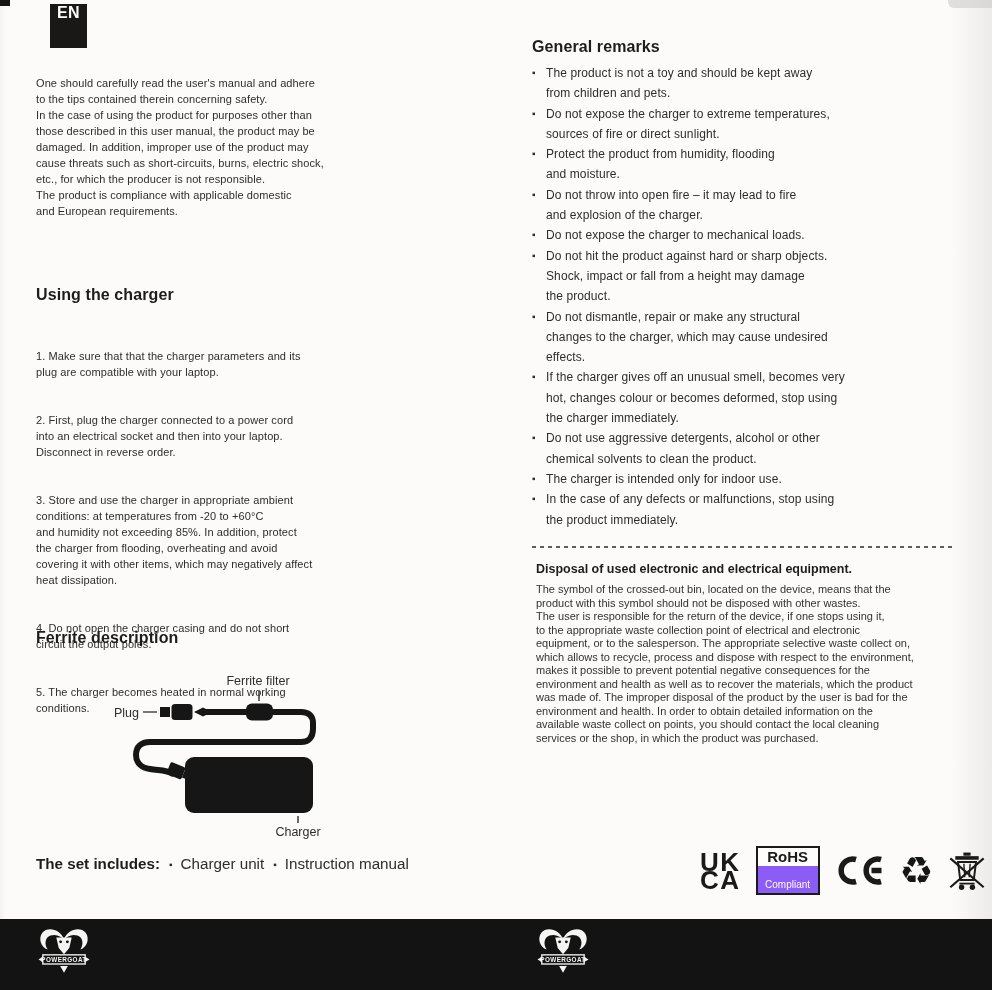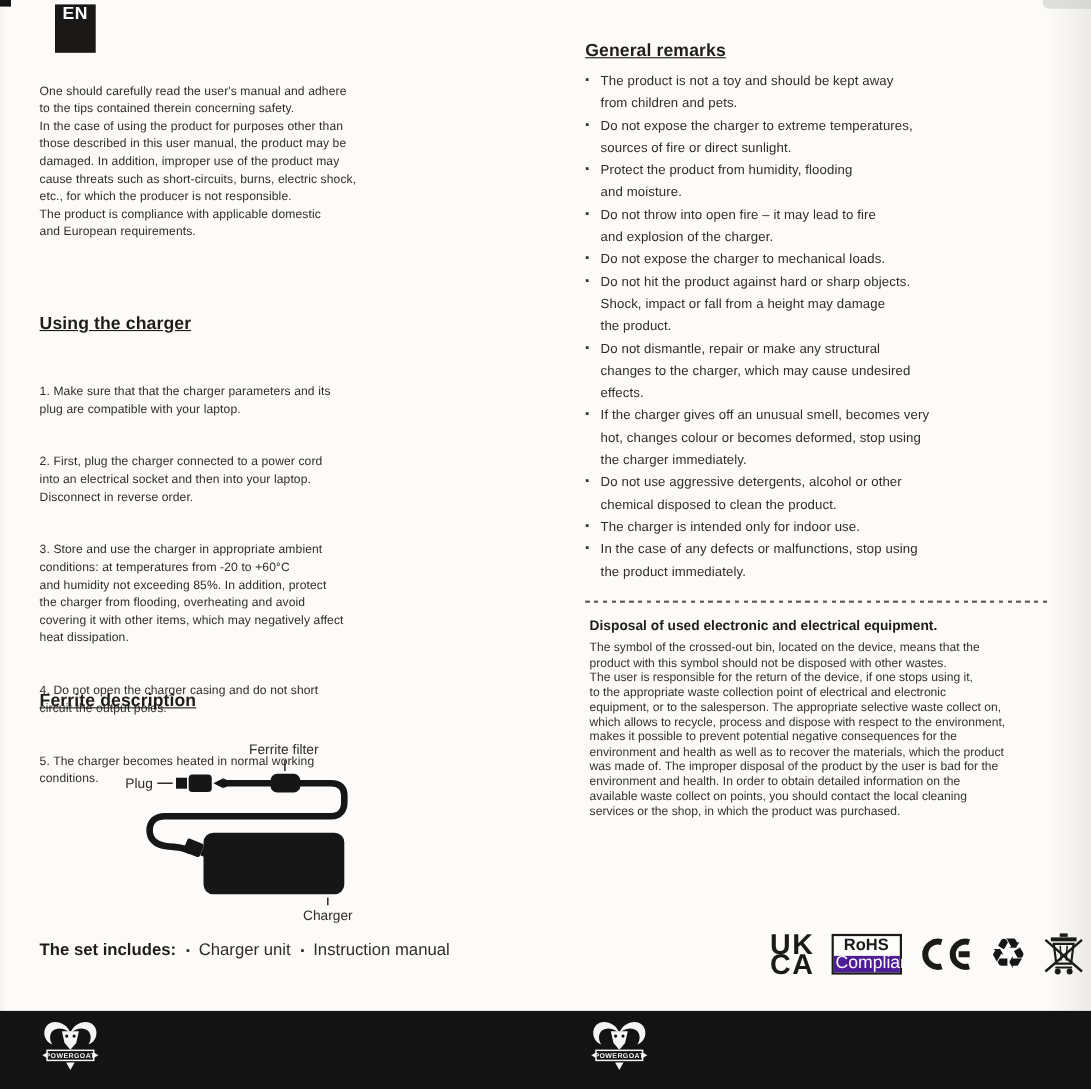--- a/index.html
+++ b/index.html
@@ -13,21 +13,21 @@
   }
   .corner-notch { position:absolute; left:0; top:0; width:10px; height:6px; background:#141414; }
   .corner-smudge { position:absolute; right:0; top:0; width:44px; height:8px; background:#c9c8c6; opacity:.55; border-radius:0 0 0 6px; }
 
   .en-badge {
     position:absolute; left:36px; top:4px; width:37px; height:44px;
     background:#191817; color:#fdfdfd; display:flex; align-items:flex-start; justify-content:center;
     font-weight:bold; font-size:16px; letter-spacing:.5px;margin-left:14px;
   }
 
-  h1.sec { font-size:16px; font-weight:bold; color:#1f1d1b; letter-spacing:.1px;text-decoration:underline; }
+  h1.sec { font-size:16px; font-weight:bold; color:#1f1d1b; letter-spacing:.1px; }
   h2.subsec { font-size:12.5px; font-weight:bold; color:#1f1d1b; }
 
   .blk { position:absolute; }
   .body-text {
     font-size:11px; line-height:16px; white-space:pre; letter-spacing:.1px;
   }
   .safety-blk { left:36px; top:62px; width:470px; }
   .safety-blk .body-text { margin-top:13px; }
   .using-blk { left:36px; top:286px; width:470px; }
   .using-blk .body-text { margin-top:12px; }
@@ -56,21 +56,21 @@
   }
   .disposal-blk { left:536px; top:562px; width:430px; }
   .disposal-blk .small-text { margin-top:7px; font-size:11px; line-height:13.5px; white-space:pre; color:#34322f; }
 
   .certs {
     position:absolute; left:700px; top:846px; display:flex; align-items:center; gap:15px;
   }
   .ukca { font-weight:800; font-size:26px; line-height:18px; letter-spacing:1.5px; color:#1b1a18; font-family:"Liberation Sans",sans-serif; }
   .rohs { border:2.5px solid #1b1a18; width:64px; text-align:center; background:#fdfdfc; }
   .rohs .top { font-size:15px; font-weight:800; color:#1b1a18; padding:0 2px; line-height:18px; }
-  .rohs .bottom { background:#4c1d95; color:#fcfcfb; font-size:16px; line-height:13px; padding:0 2px 2px; }
+  .rohs .bottom { background:#8b5cf6; color:#fcfcfb; font-size:10px; line-height:13px; padding:12px 2px 2px; }
   .ce-logo svg, .bin-logo svg { display:block; }
   .recycle-glyph { font-family:"DejaVu Sans",sans-serif; font-size:38px; line-height:1; color:#161616; }
   .sr-only { position:absolute; width:1px; height:1px; overflow:hidden; clip:rect(0 0 0 0); }
 
   .bottom-bar { position:absolute; left:0; top:919px; width:992px; height:71px; background:#131313; }
   .goat-logo { position:absolute; top:6px; }
   .goat-logo.first { left:35px; }
   .goat-logo.second { left:534px; }
 
   .diag-label { font-size:12.5px; fill:#2f2d2a; font-family:"Liberation Sans","DejaVu Sans",sans-serif; }
@@ -202,21 +202,21 @@
         </li>
       <li>
           <span class="sq-bullet">▪</span>
           <span class="txt">If the charger gives off an unusual smell, becomes very
 hot, changes colour or becomes deformed, stop using
 the charger immediately.</span>
         </li>
       <li>
           <span class="sq-bullet">▪</span>
           <span class="txt">Do not use aggressive detergents, alcohol or other
-chemical disposed to clean the product.</span>
+chemical solvents to clean the product.</span>
         </li>
       <li>
           <span class="sq-bullet">▪</span>
           <span class="txt">The charger is intended only for indoor use.</span>
         </li>
       <li>
           <span class="sq-bullet">▪</span>
           <span class="txt">In the case of any defects or malfunctions, stop using
 the product immediately.</span>
         </li>

